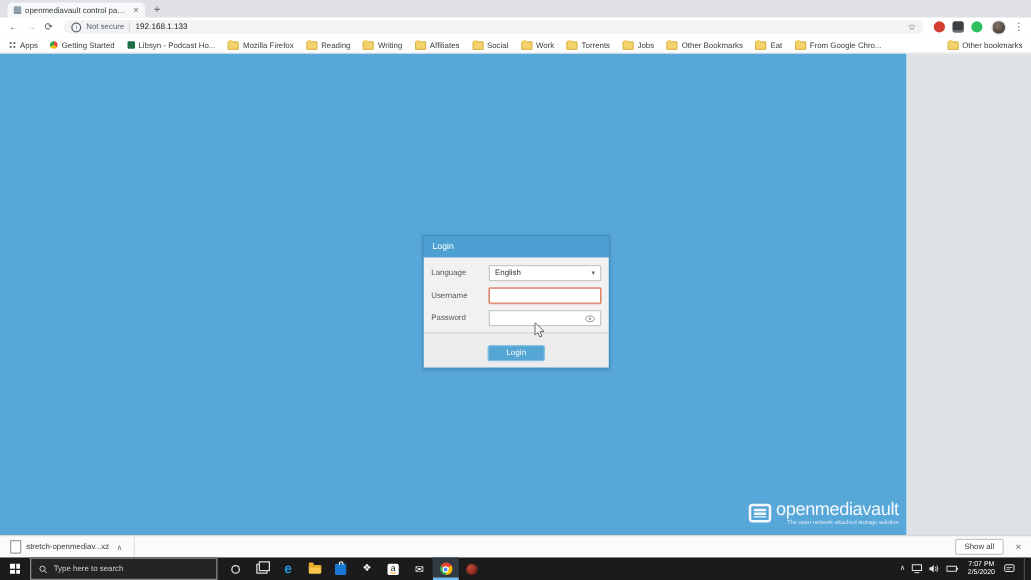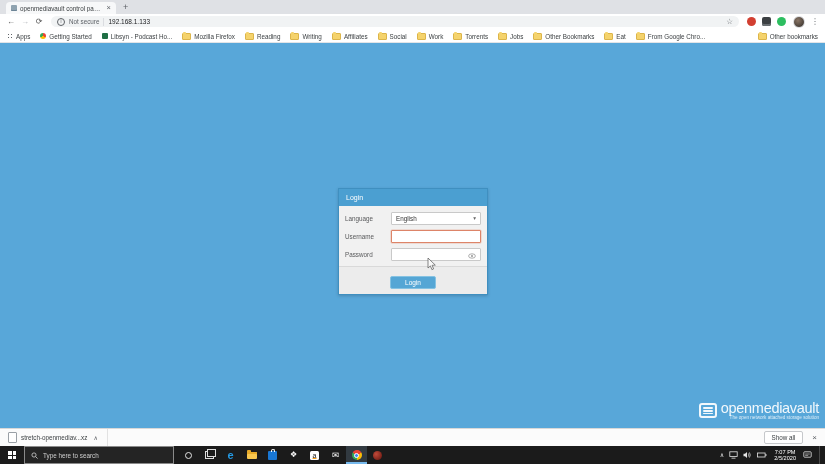--- a/index.html
+++ b/index.html
@@ -50,21 +50,21 @@
     border-radius:1px;position:relative;flex:none;}
   .bi-folder::before{content:"";position:absolute;top:-2px;left:0;width:3px;height:2px;
     background:#f5d36c;border-radius:1px 1px 0 0;}
   .bi-apps{width:6px;height:6px;flex:none;
     background-image:radial-gradient(#5f6368 0.8px,transparent 0.9px);background-size:3px 3px;}
   .bi-dot{width:6px;height:6px;border-radius:50%;flex:none;
     background:conic-gradient(#e94335 0 120deg,#fbbc05 120deg 240deg,#34a853 240deg 360deg);}
   .bi-green{width:6px;height:6px;background:#1f6f45;border-radius:1px;flex:none;}
 
   
-  .page{position:absolute;left:0;top:43px;width:825px;height:385px;background:#58a7d9;}
+  .page{position:absolute;left:0;top:43px;width:725px;height:385px;background:#58a7d9;}
 
   
   .login-panel{position:absolute;left:338px;top:145px;width:150px;border:1px solid #3f8fc0;
     box-sizing:border-box;box-shadow:0 1px 3px rgba(0,0,0,0.18);}
   .lp-header{height:17px;background:#4b9fd1;color:#fff;font-size:7px;line-height:17px;
     padding-left:7px;}
   .lp-body{background:#f1f1f1;padding:5px 6px 1px;}
   .lp-row{display:flex;align-items:center;margin-bottom:4px;height:14px;}
   .lp-label{width:46px;font-size:6.3px;color:#58595b;flex:none;}
   .lp-field{flex:1;height:13px;background:#fff;border:1px solid #c9c9c9;border-radius:1px;

